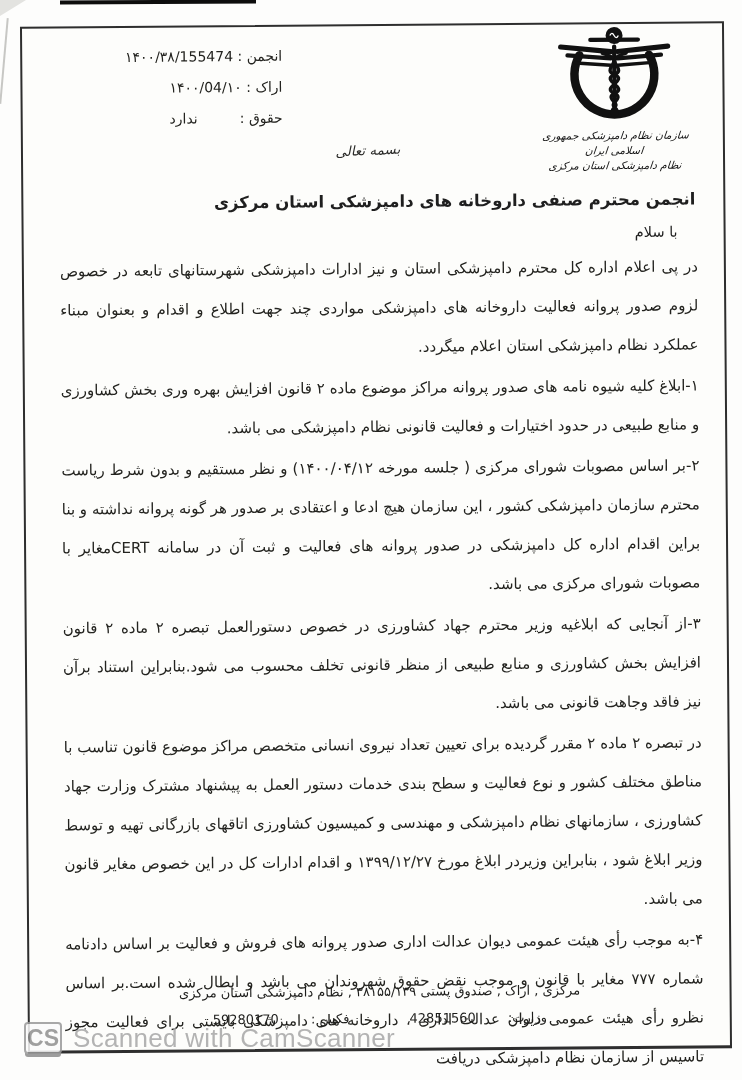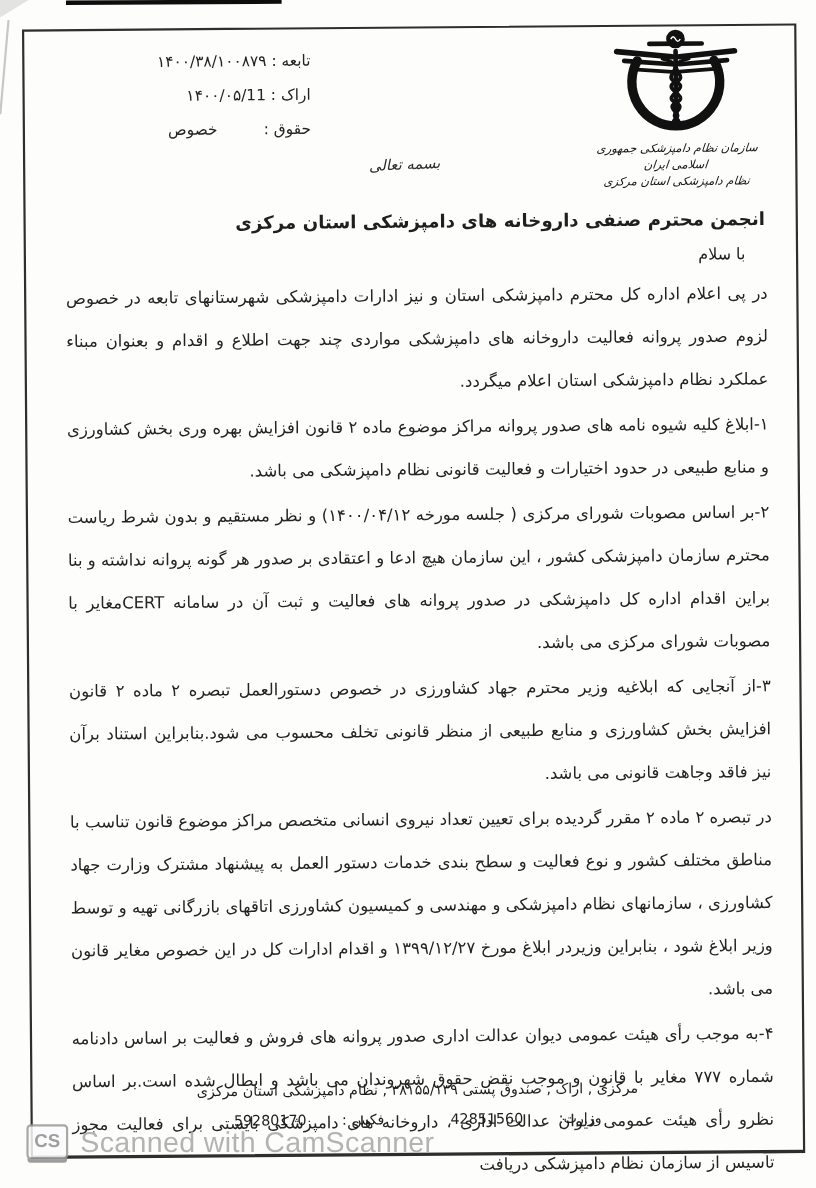--- a/index.html
+++ b/index.html
@@ -39,43 +39,43 @@
   .body p{margin:0 0 2px;font-size:15px;line-height:2.6;text-align:justify;text-justify:inter-word;color:#23231f;}
 
   
   .footer{position:absolute;left:0;right:0;bottom:16px;direction:rtl;text-align:center;font-size:13px;line-height:27px;color:#1d1d1b;}
   .contact span{margin:0 14px;}
 
   
   .watermark{position:absolute;left:24px;top:1022px;display:flex;align-items:center;gap:11px;z-index:6;opacity:.85;}
   .cs-box{width:34px;height:28px;border:2.5px solid #9a9a9a;border-radius:4px;background:#fbfbfb;
           box-shadow:0 4px 0 -1px #8d8d8d;display:flex;align-items:center;justify-content:center;
-          font-family:"Liberation Sans",sans-serif;font-weight:700;font-size:17px;color:#8f8f8f;}
+          font-family:"Liberation Sans",sans-serif;font-weight:700;font-size:23px;color:#8f8f8f;}
   .wm-text{font-family:"Liberation Sans",sans-serif;font-size:26px;color:#a7a7a7;letter-spacing:.3px;}
 </style>
 </head>
 <body>
 
 <div class="corner-shade"></div>
 <div class="corner-line"></div>
 <div class="scan-bar"></div>
 
 <div class="frame">
 
   <div class="meta">
     <div>
-      <span>تابعه :</span>
-      <span>۱۴۰۰/۳۸/۱۰۰۸۷۹</span>
+      <span>انجمن :</span>
+      <span>۱۴۰۰/۳۸/155474</span>
     </div>
     <div>
       <span>اراک :</span>
-      <span>۱۴۰۰/۰۵/11</span>
+      <span>۱۴۰۰/04/۱۰</span>
     </div>
     <div>
-      <span>حقوق :</span><span class="gap"></span><span>خصوص</span>
+      <span>حقوق :</span><span class="gap"></span><span>ندارد</span>
     </div>
   </div>
 
   <div class="logo">
     <span>
       <svg width="128" height="102" viewBox="0 0 150 120" aria-hidden="true">
         <g fill="none" stroke="#111" stroke-linecap="round">
           <path d="M34 34 A47 47 0 1 0 116 34" stroke-width="10"></path>
           <line x1="12" y1="24" x2="71" y2="30" stroke-width="6"></line>
           <line x1="20" y1="34" x2="71" y2="38" stroke-width="5"></line>

